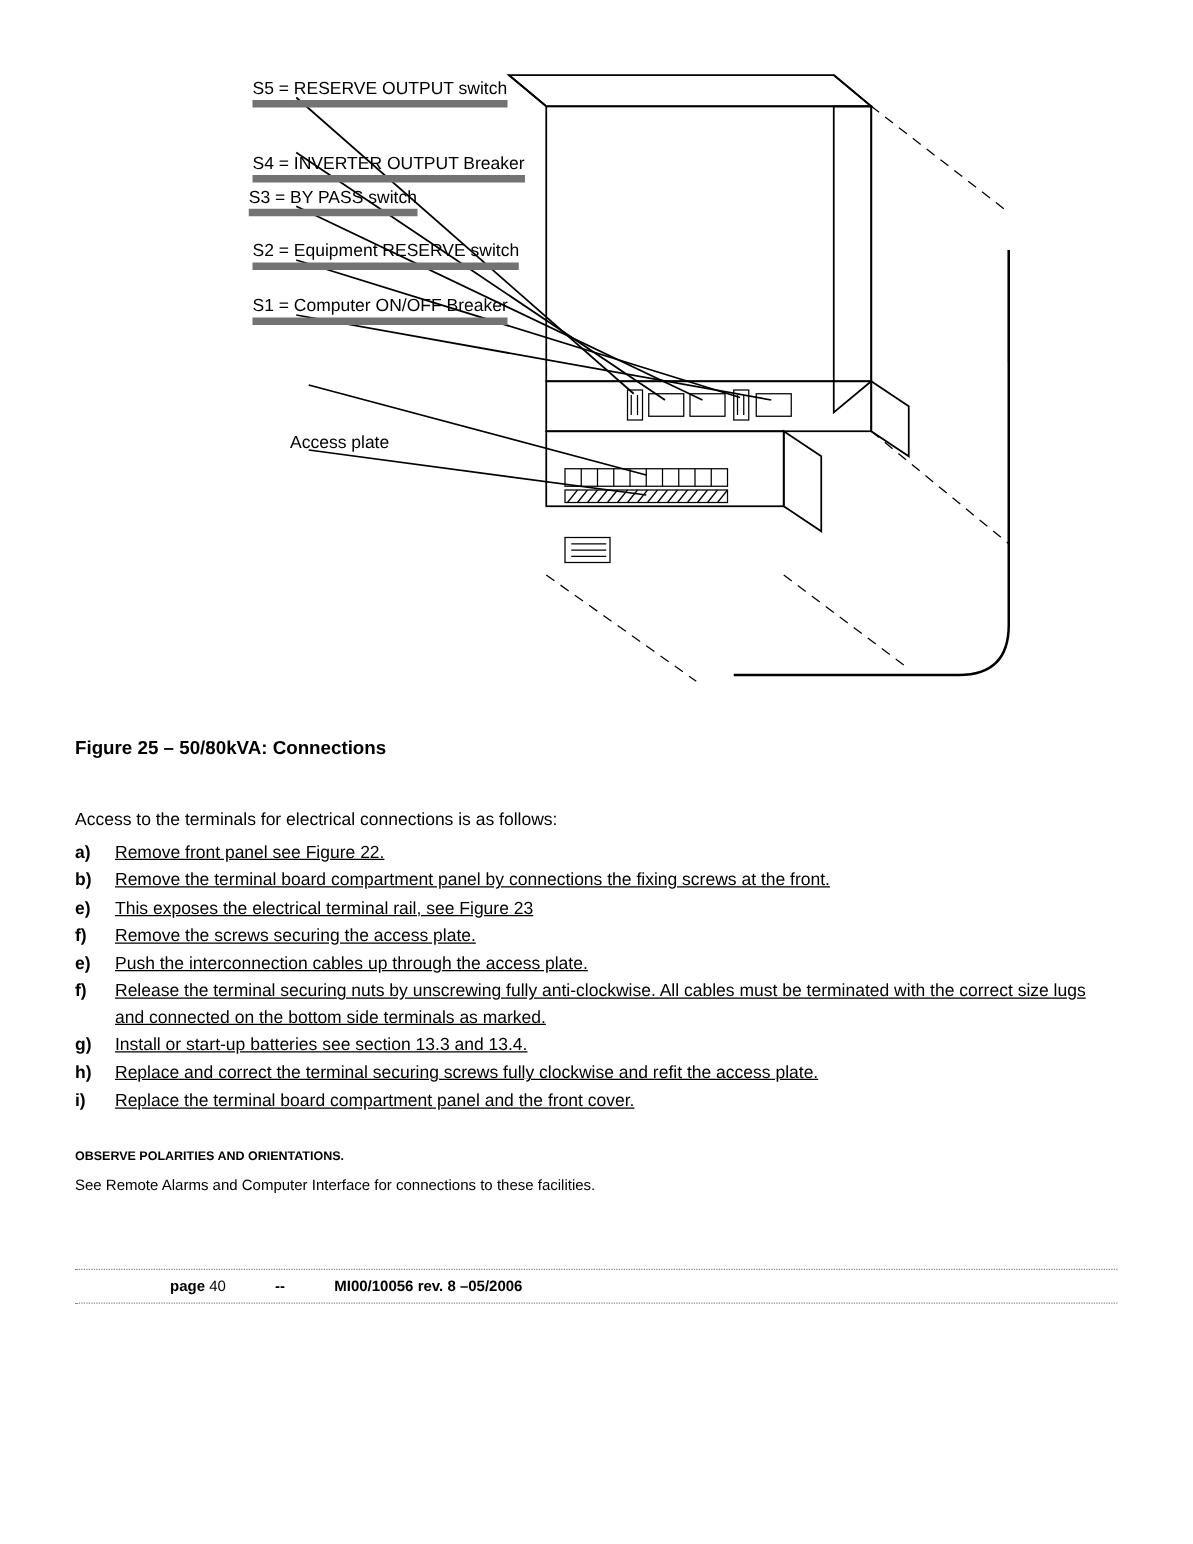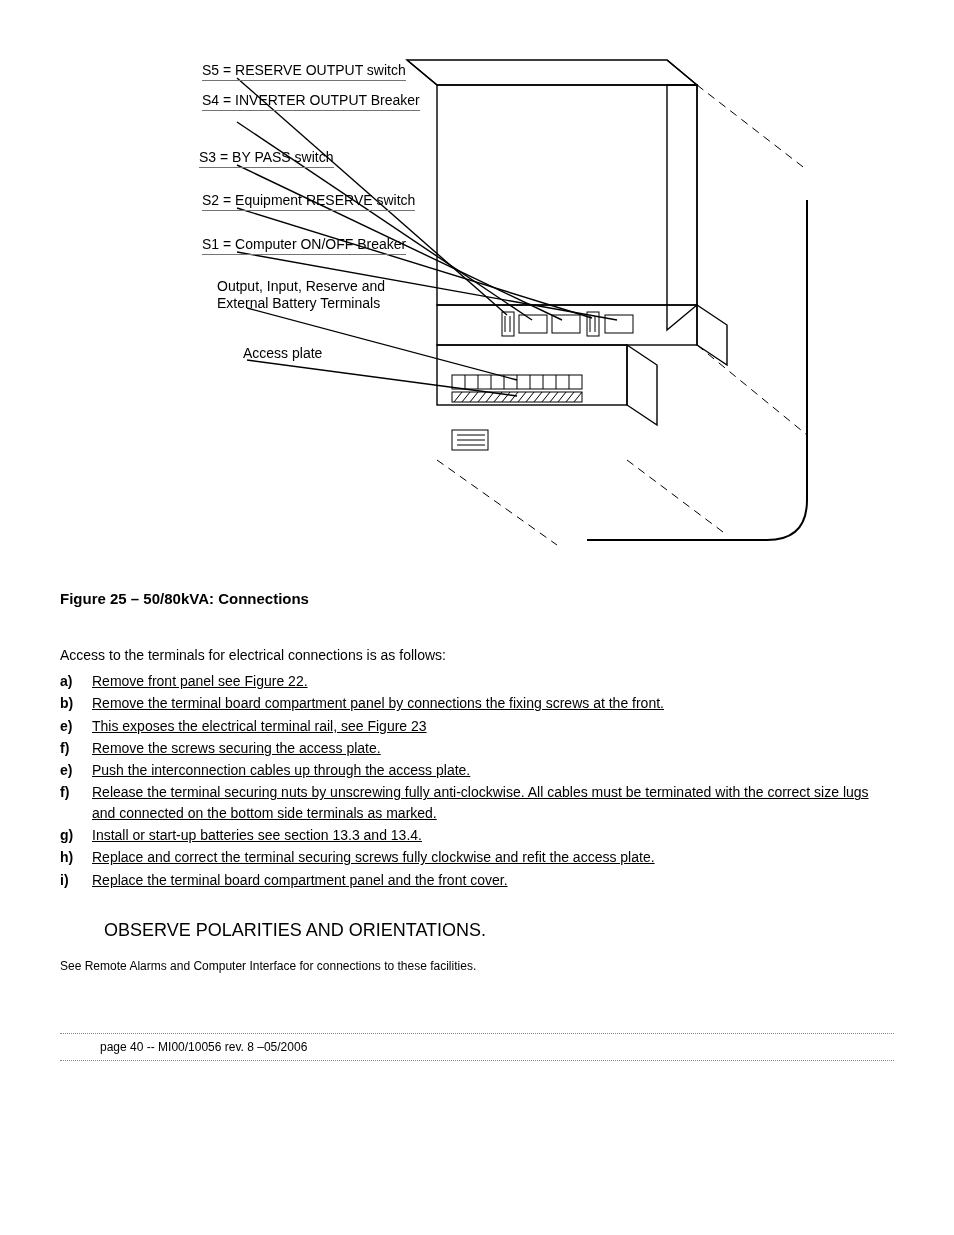--- a/index.html
+++ b/index.html
@@ -18,38 +18,38 @@
     height: 520px;
     margin: 0 auto 30px auto;
   }
   .label {
     position: absolute;
     font-size: 14px;
     text-align: left;
     white-space: nowrap;
     line-height: 1.2;
   }
-  .label.underline { border-bottom: 1px solid #737373; padding-bottom: 1px; }
+  .label.underline { border-bottom: 6px solid #737373; padding-bottom: 1px; }
   .multiline { white-space: normal; width: 200px; }
   .caption {
     text-align: left;
     font-weight: bold;
     font-size: 15px;
     margin: 20px 0 40px 0;
   }
   .intro { margin: 21px 0 8px 0; }
   .steps { margin: 0 0 30px 0; padding: 0; }
   .steps li { list-style: none; display: flex; margin: 2px 0; line-height: 1.45; }
   .steps li .let { font-weight: bold; width: 32px; flex: 0 0 32px; }
   .steps li .txt { flex: 1; text-decoration: underline; }
-  .obs-title { font-weight: normal; font-size: 18px; margin-top: 30px; margin-left: 44px; }
+  .obs-title { font-weight: bold; font-size: 10px; margin-top: 30px; }
   .obs-text { font-size: 12px; margin: 4px 0 60px 0; }
   .footer-line { border-top: 1px dotted #888; margin-top: 40px; }
   .footer { font-size: 12px; padding: 6px 0 6px 40px; border-bottom: 1px dotted #888; }
-  .footer .bold { font-weight: normal; }
+  .footer .bold { font-weight: bold; margin-left: 36px; }
   svg { position: absolute; top: 0; left: 0; }
 </style>
 </head>
 <body>
 
 <div class="figure-wrap">
   <svg width="740" height="520" viewBox="0 0 740 520">
     <g stroke="#000" stroke-width="1.4" fill="none">
 
       <path d="M700 160 L700 460 Q700 500 660 500 L480 500" stroke-width="2"></path>
@@ -115,27 +115,25 @@
       <line x1="130" y1="82" x2="425" y2="280"></line>
       <line x1="130" y1="125" x2="455" y2="280"></line>
       <line x1="130" y1="168" x2="485" y2="278"></line>
       <line x1="130" y1="212" x2="510" y2="280"></line>
       <line x1="140" y1="268" x2="410" y2="340"></line>
       <line x1="140" y1="320" x2="410" y2="356"></line>
     </g>
   </svg>
 
   <div class="label underline" style="left:95px; top:22px;">S5 = RESERVE OUTPUT switch</div>
-  <div class="label underline" style="left:95px; top:52px;">S4 = INVERTER OUTPUT Breaker</div>
+  <div class="label underline" style="left:95px; top:82px;">S4 = INVERTER OUTPUT Breaker</div>
   <div class="label underline" style="left:92px; top:109px;">S3 = BY PASS switch</div>
   <div class="label underline" style="left:95px; top:152px;">S2 = Equipment RESERVE switch</div>
   <div class="label underline" style="left:95px; top:196px;">S1 = Computer ON/OFF Breaker</div>
-  <div class="label multiline" style="left:110px; top:238px;">Output, Input, Reserve
-and External Battery Terminals</div>
-  <div class="label" style="left:136px; top:305px;">Access plate</div>
+  <div class="label" style="left:125px; top:305px;">Access plate</div>
 </div>
 
 <div class="caption">Figure 25 – 50/80kVA: Connections</div>
 
 <p class="intro">Access to the terminals for electrical connections is as follows:</p>
 
 <ul class="steps">
   <li>
       <span class="let">a)</span>
       <span class="txt">Remove front panel see Figure 22.</span>

